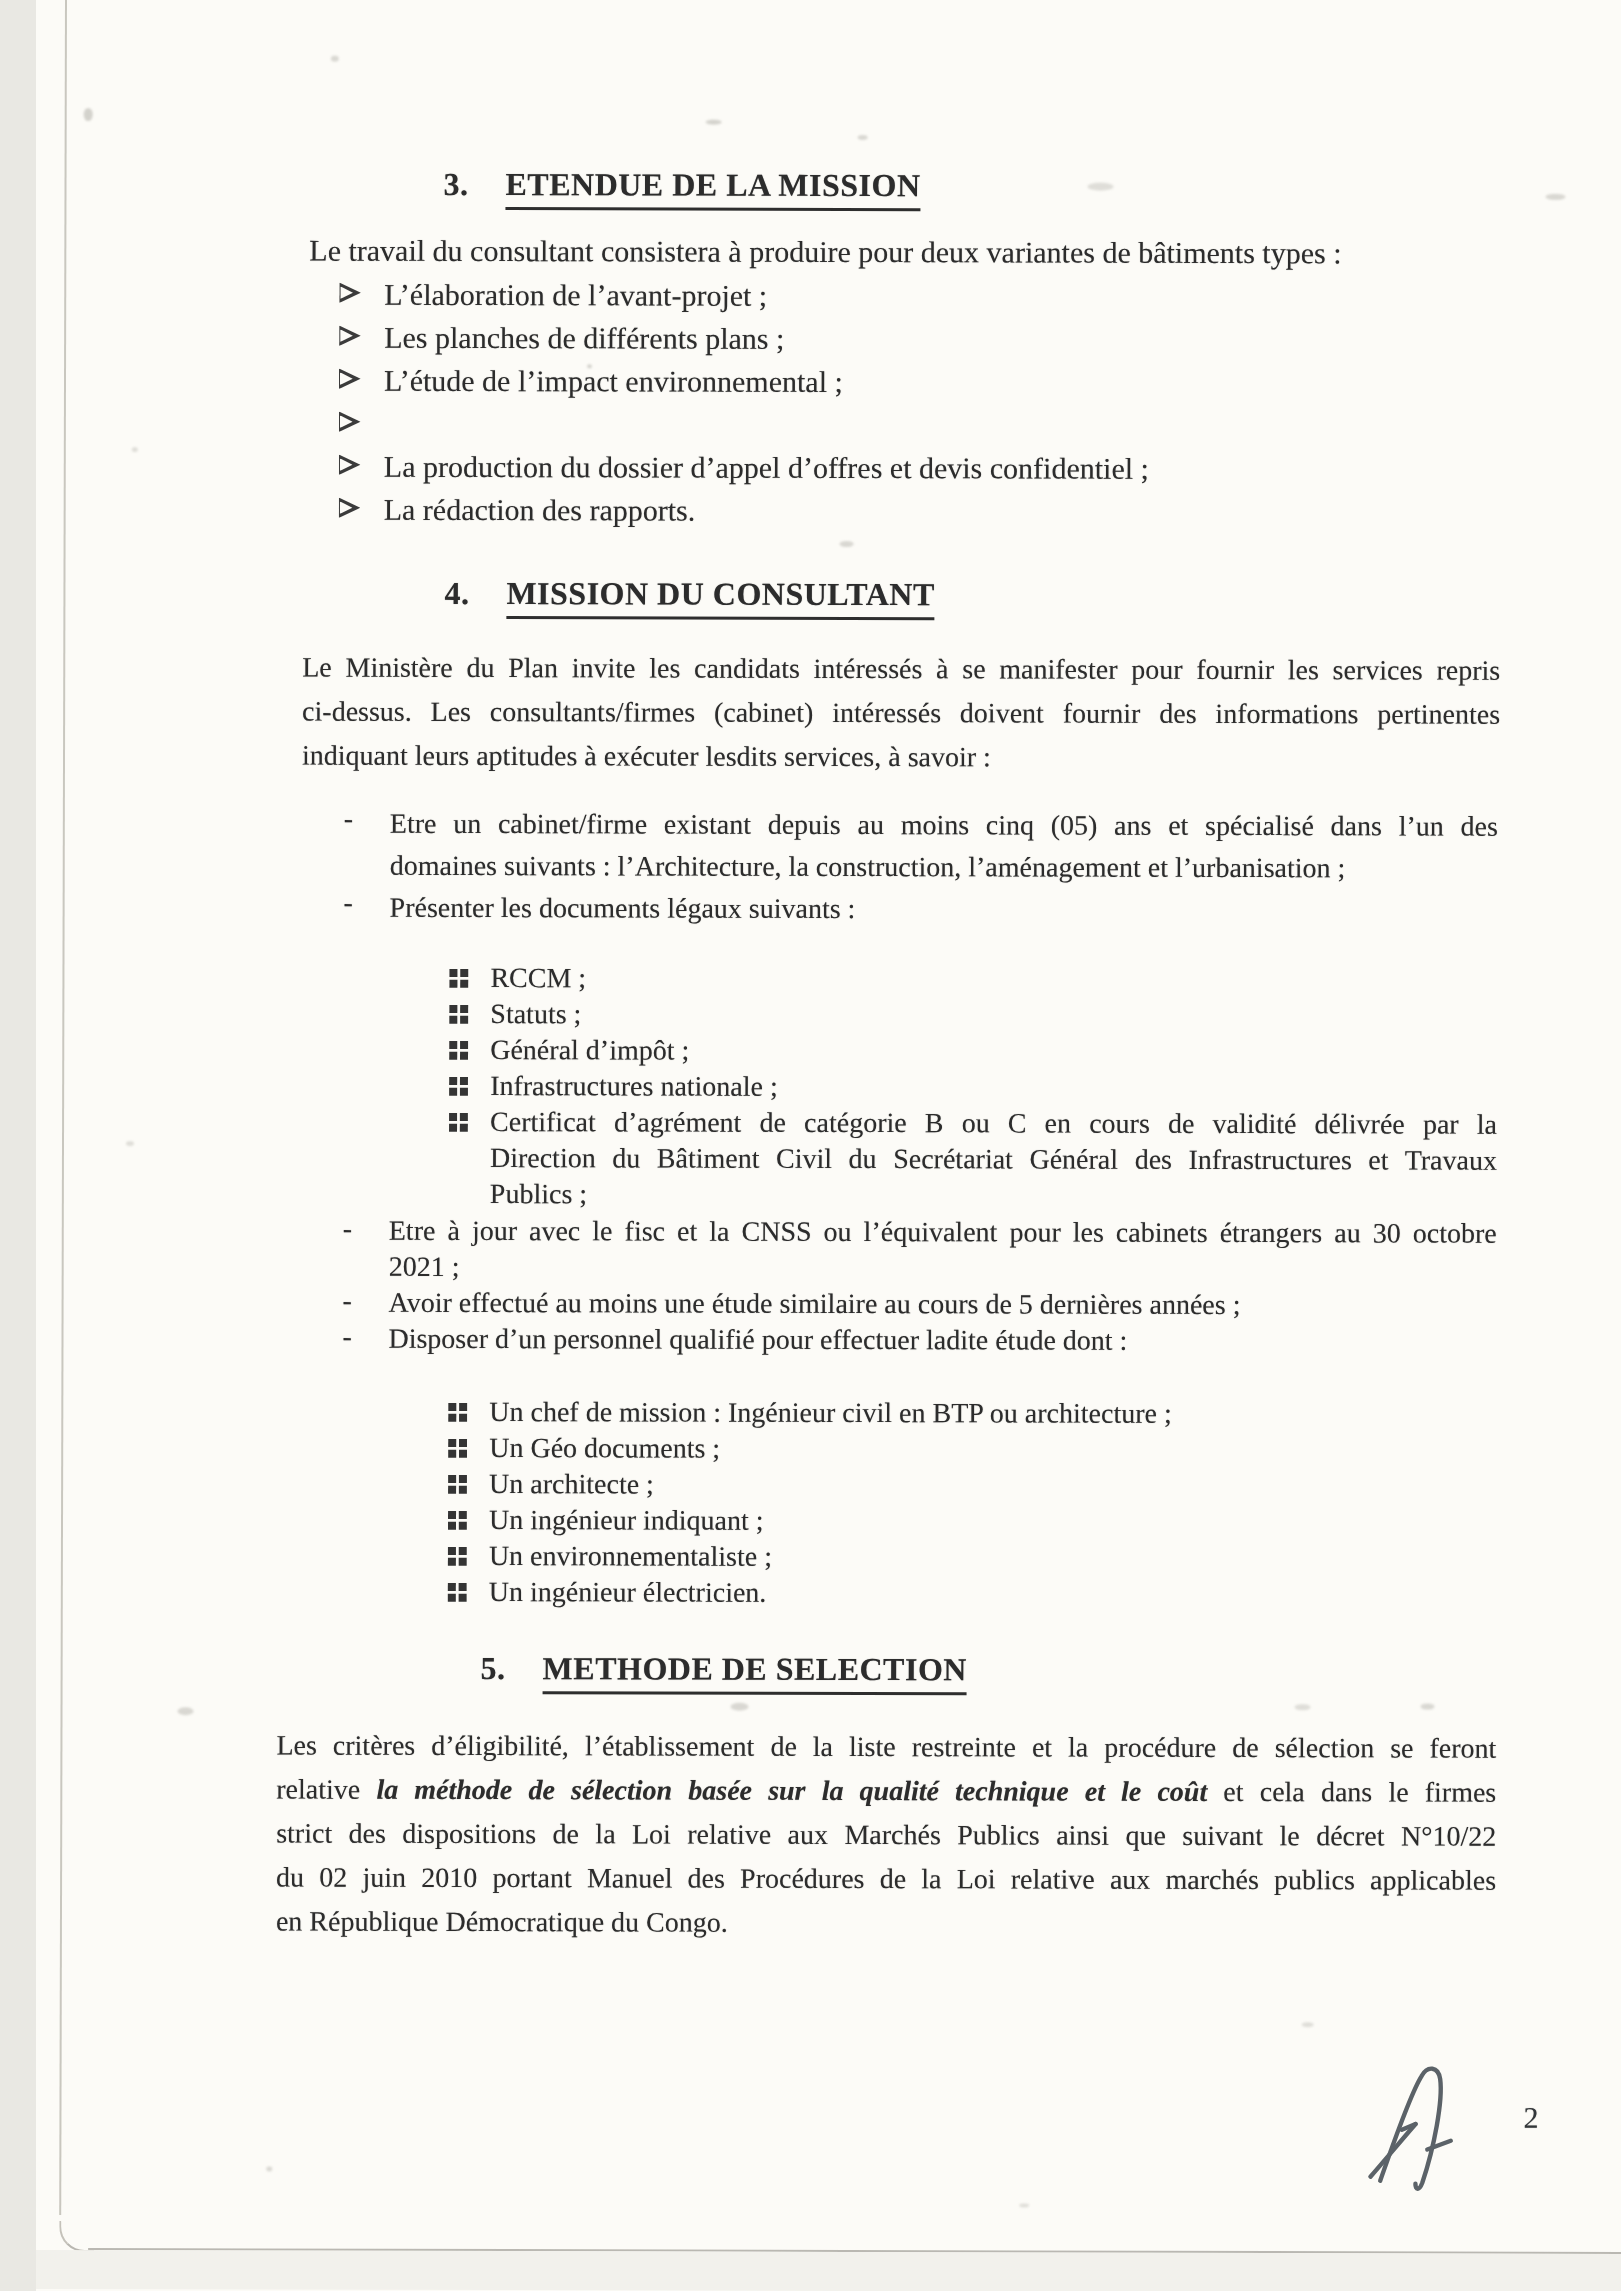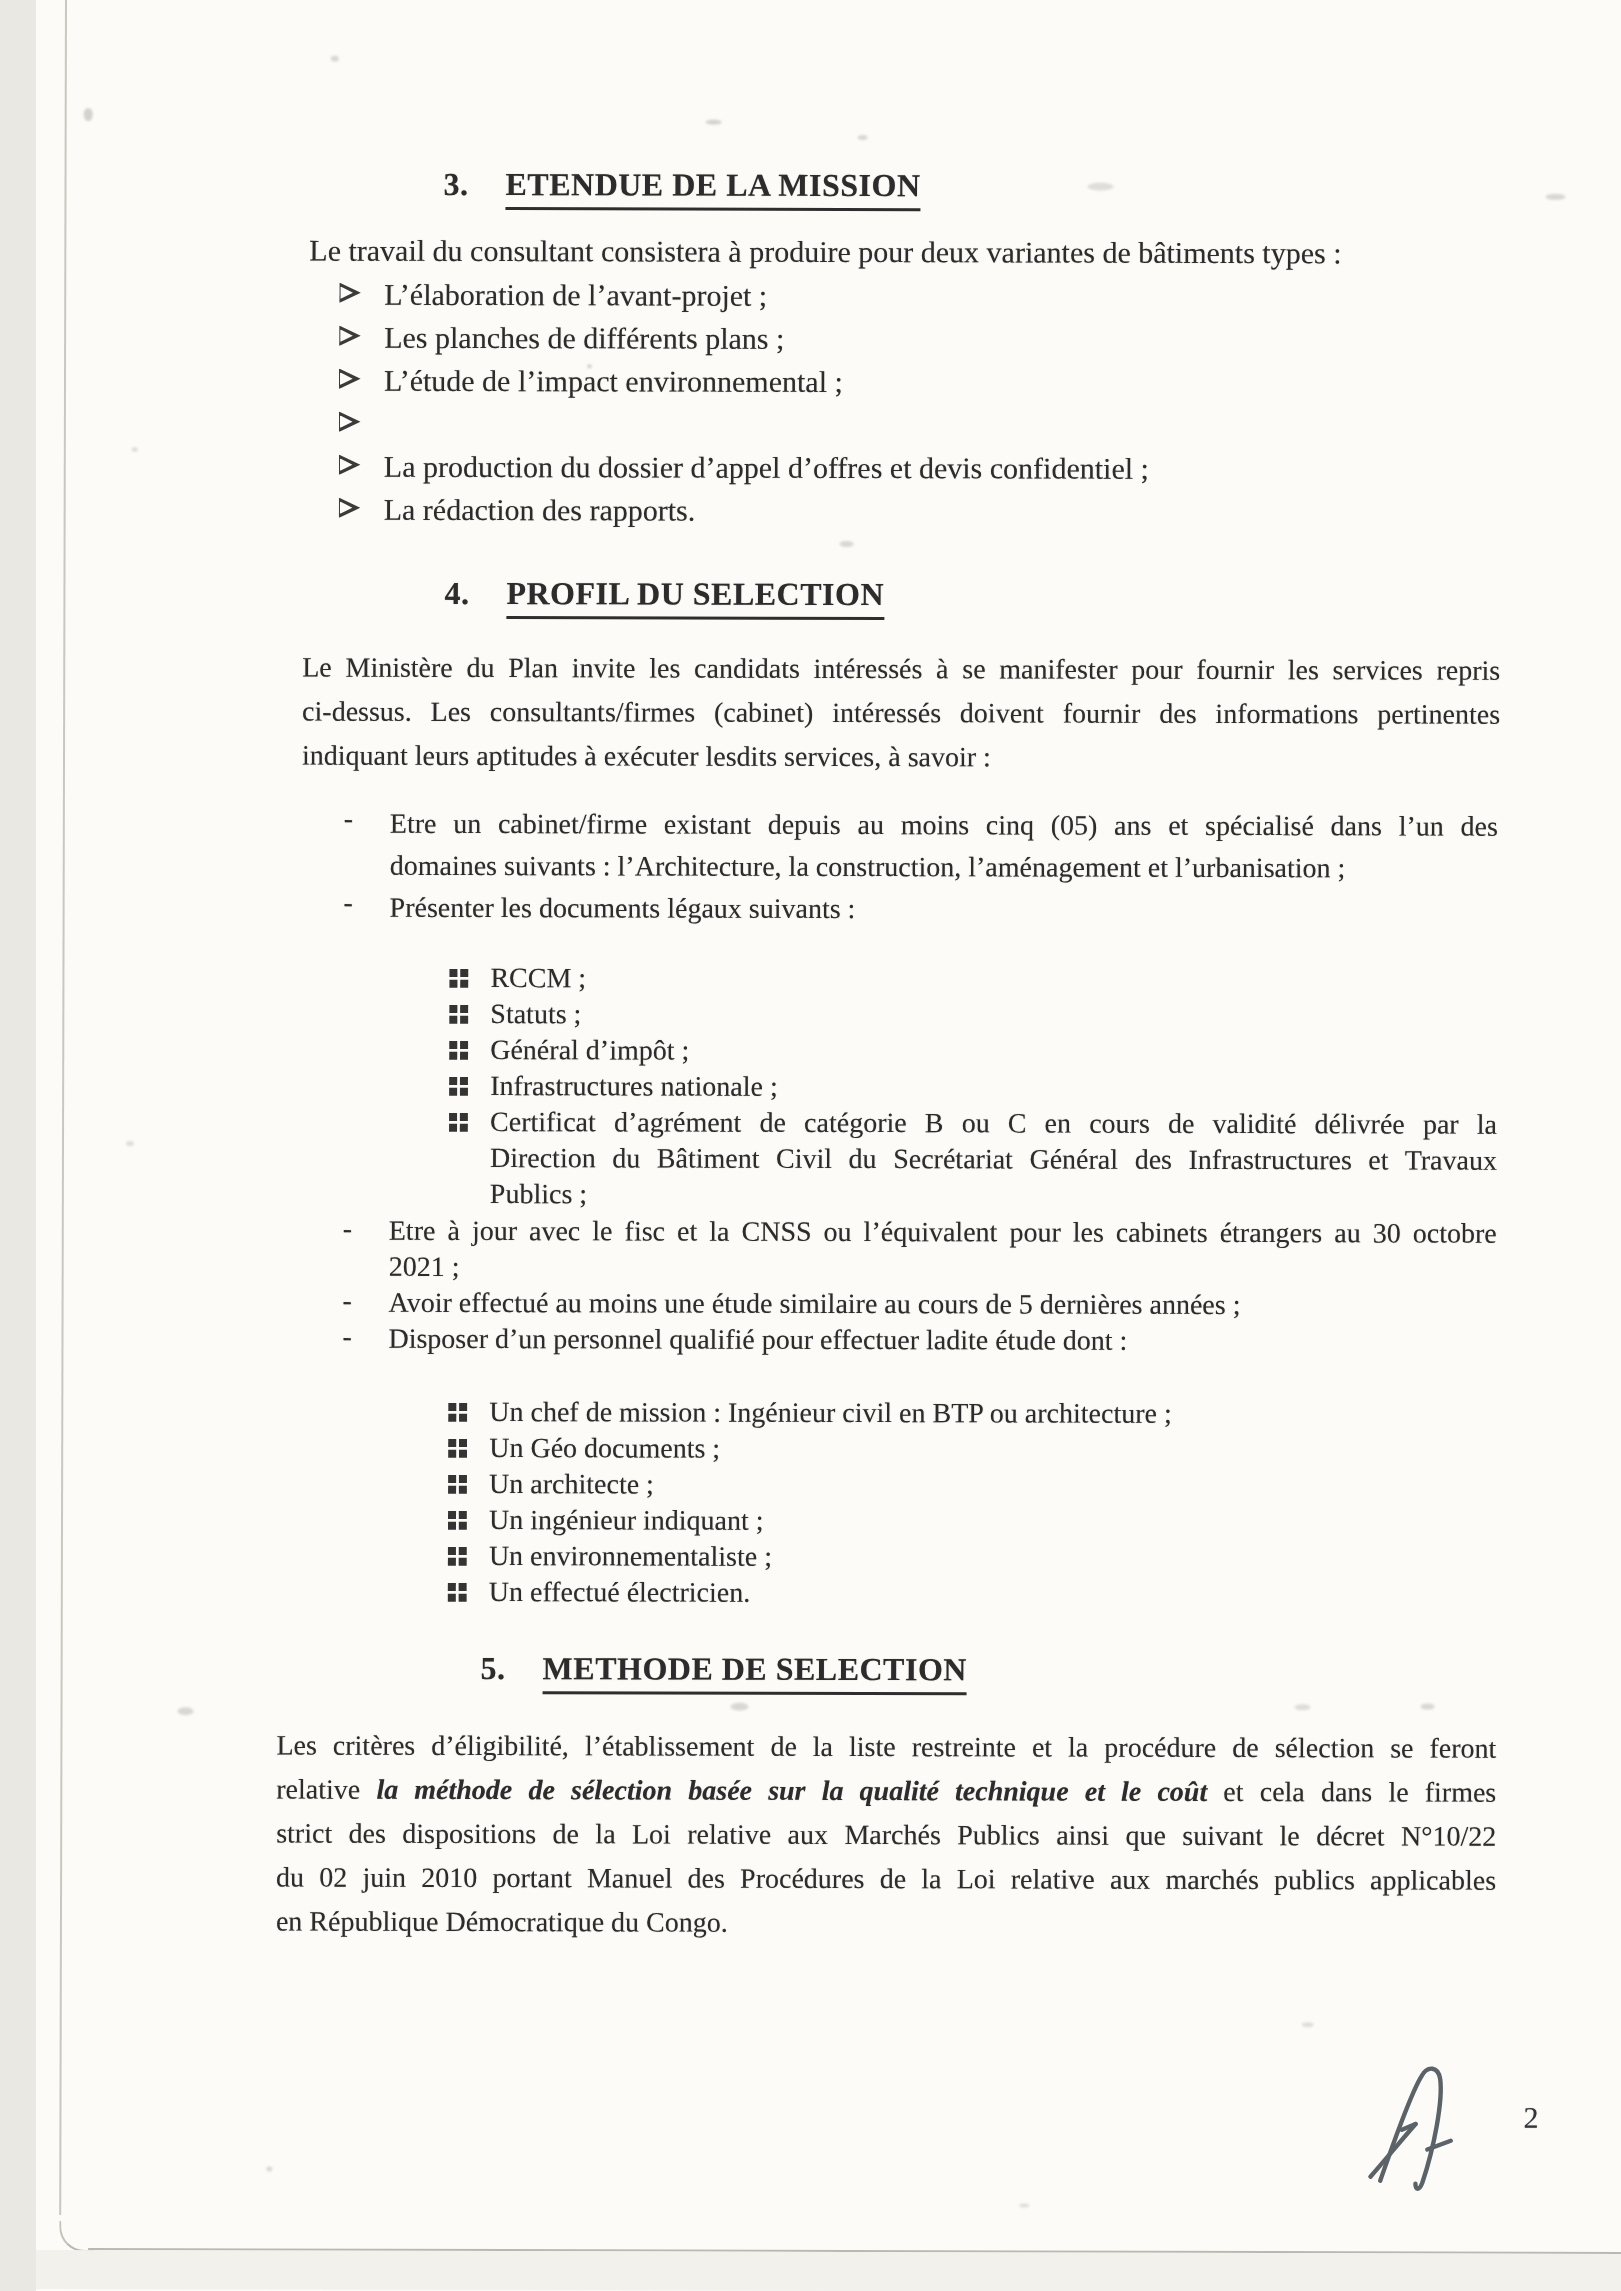--- a/index.html
+++ b/index.html
@@ -108,21 +108,21 @@
       <div class="arow">
         <span class="arrow-icon">
             <span class="tri"></span>
             <span class="tri-in"></span>
           </span>
         <span>La rédaction des rapports.</span>
       </div>
     </div>
 
     <div class="h-sec txt" style="left:407px;top:576px;">
-      <span class="hnum">4.</span><span class="htitle">PROFIL DU SELECTION</span>
+      <span class="hnum">4.</span><span class="htitle">MISSION DU CONSULTANT</span>
     </div>
 
     <div class="pblock txt" style="left:265px;top:647px;width:1198px;">
       <div class="pline jline">Le Ministère du Plan invite les candidats intéressés à se manifester pour fournir les services repris</div>
       <div class="pline jline">ci-dessus. Les consultants/firmes (cabinet) intéressés doivent fournir des informations pertinentes</div>
       <div class="pline nline">indiquant leurs aptitudes à exécuter lesdits services, à savoir :</div>
     </div>
 
     <div class="pblock lh43 txt" style="left:307px;top:804px;">
       <div class="drow">
@@ -205,21 +205,21 @@
       <div class="dmrow">
         <span class="dm-col"><span class="diamond-icon"></span></span>
         <div class="pline nline">Un ingénieur indiquant ;</div>
       </div>
       <div class="dmrow">
         <span class="dm-col"><span class="diamond-icon"></span></span>
         <div class="pline nline">Un environnementaliste ;</div>
       </div>
       <div class="dmrow">
         <span class="dm-col"><span class="diamond-icon"></span></span>
-        <div class="pline nline">Un effectué électricien.</div>
+        <div class="pline nline">Un ingénieur électricien.</div>
       </div>
     </div>
 
     <div class="h-sec txt" style="left:446px;top:1651px;">
       <span class="hnum">5.</span><span class="htitle">METHODE DE SELECTION</span>
     </div>
 
     <div class="pblock txt" style="left:242px;top:1725px;width:1220px;">
       <div class="pline jline">Les critères d’éligibilité, l’établissement de la liste restreinte et la procédure de sélection se feront</div>
       <div class="pline jline"><span>relative </span><span class="emph">la méthode de sélection basée sur la qualité technique et le coût</span><span> et cela dans le firmes</span></div>

